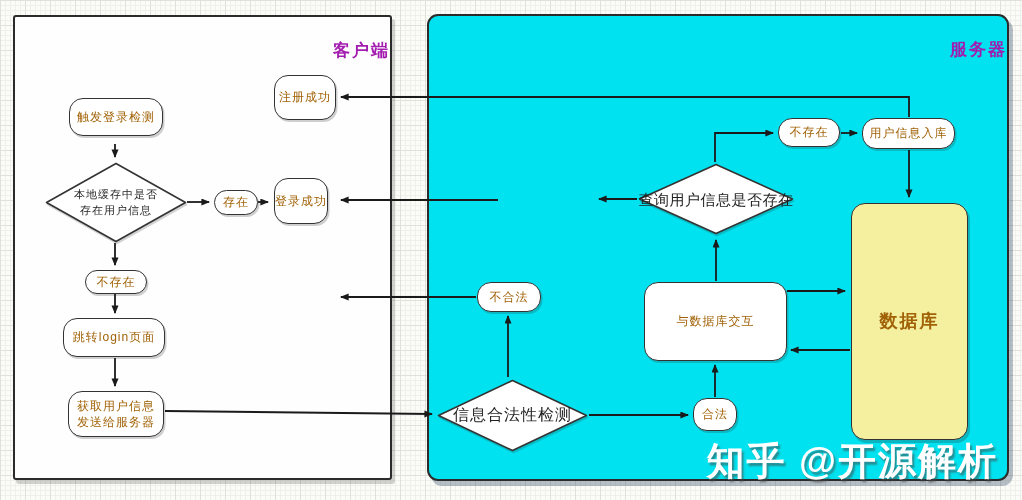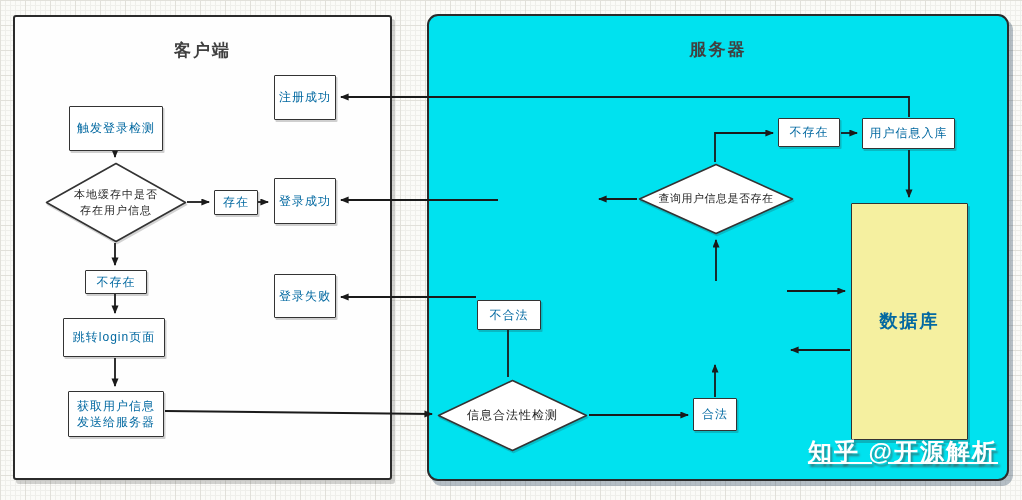--- a/index.html
+++ b/index.html
@@ -24,50 +24,49 @@
     box-shadow:3px 4px 0 rgba(60,60,60,.22);
   }
   .panel.server{
     left:427px;top:14px;width:578px;height:463px;
     background:#00E2EF;
     box-shadow:4px 5px 0 rgba(20,50,80,.30);
     border-radius:11px;
   }
   .panel-title{
     position:absolute;left:0;right:0;top:22px;
-    text-align:center;font-size:17px;font-weight:bold;color:#404040;
+    text-align:right;font-size:17px;font-weight:bold;color:#a21caf;
     letter-spacing:2px;
   }
   .arrows{position:absolute;left:0;top:0;width:1022px;height:500px;pointer-events:none;}
   .node{
     position:absolute;display:flex;flex-direction:column;
     align-items:center;justify-content:center;
-    background:#fff;border:1.6px solid #333;border-radius:1px;
-    font-size:12px;color:#0369a1;text-align:center;line-height:1.35;
+    background:#fff;border:1.6px solid #333;border-radius:14px;
+    font-size:12px;color:#a16207;text-align:center;line-height:1.35;
     box-shadow:1.5px 2px 0 rgba(40,40,40,.22);
     box-sizing:border-box;letter-spacing:1px;
   }
   .node.db{
     background:#F5F0A0;font-size:18px;font-weight:bold;letter-spacing:2px;
     box-shadow:2px 3px 0 rgba(40,40,40,.25);
   }
   .diamond{position:absolute;}
   .diamond svg{position:absolute;left:0;top:0;display:block;
     filter:drop-shadow(1.5px 2px 0 rgba(40,40,40,.20));}
   .diamond .dtext{
     position:absolute;left:0;top:0;right:0;bottom:0;
     display:flex;flex-direction:column;align-items:center;justify-content:center;
     font-size:12px;color:#1f1f1f;text-align:center;line-height:1.4;letter-spacing:1px;
   }
   .watermark{
     position:absolute;right:24px;top:436px;
-    font-size:24px;font-weight:bold;color:#ffffff;letter-spacing:2px;
+    font-size:38px;font-weight:bold;color:#ffffff;letter-spacing:2px;
     text-shadow:2px 3px 2px rgba(70,70,70,.55);
     white-space:nowrap;
-    text-decoration:underline;
   }
 </style>
 </head>
 <body>
 
 <div class="stage">
 
   <div class="panel client">
     <div class="panel-title">客户端</div>
   </div>
@@ -98,95 +97,95 @@
       <path d="M850,350 L791,350"></path>
       <path d="M637,199 L599,199"></path>
       <path d="M498,200 L341,200"></path>
       <path d="M715,162 L715,133 L773,133"></path>
       <path d="M841,133 L857,133"></path>
       <path d="M909,117 L909,97 L341,97"></path>
       <path d="M909,150 L909,197"></path>
     </g>
   </svg>
 
-  <div class="node" style="left:69px;top:106px;width:94px;height:45px">
+  <div class="node" style="left:69px;top:98px;width:94px;height:38px">
     <span>触发登录检测</span>
   </div>
 
   <div class="diamond" style="left:45px;top:162px;width:142px;height:81px">
     <svg width="142" height="81" viewBox="0 0 142 81">
       <polygon points="71,1.5 140.5,40.5 71,79.5 1.5,40.5" fill="#ffffff" stroke="#333333" stroke-width="1.6" stroke-linejoin="round"></polygon>
     </svg>
     <div class="dtext" style="font-size:11px">
       <span>本地缓存中是否</span>
       <span>存在用户信息</span>
     </div>
   </div>
 
   <div class="node" style="left:214px;top:190px;width:44px;height:25px">
     <span>存在</span>
   </div>
 
-  <div class="node" style="left:274px;top:178px;width:62px;height:46px">
+  <div class="node" style="left:274px;top:178px;width:54px;height:46px">
     <span>登录成功</span>
   </div>
 
   <div class="node" style="left:274px;top:75px;width:62px;height:45px">
     <span>注册成功</span>
   </div>
 
   <div class="node" style="left:85px;top:270px;width:62px;height:24px">
     <span>不存在</span>
   </div>
 
   <div class="node" style="left:68px;top:391px;width:96px;height:46px">
     <span>获取用户信息</span>
     <span>发送给服务器</span>
   </div>
 
   <div class="node" style="left:63px;top:318px;width:102px;height:39px">
     <span>跳转login页面</span>
   </div>
 
-  <div class="node" style="left:274px;top:274px;width:62px;height:44px">
-    <span>登录失败</span>
-  </div>
 
 
   <div class="diamond" style="left:638px;top:163px;width:156px;height:72px">
     <svg width="156" height="72" viewBox="0 0 156 72">
       <polygon points="78,1.5 154.5,36 78,70.5 1.5,36" fill="#ffffff" stroke="#333333" stroke-width="1.6" stroke-linejoin="round"></polygon>
     </svg>
-    <div class="dtext" style="font-size:11px;letter-spacing:0.5px">
+    <div class="dtext" style="font-size:15px;letter-spacing:0.5px">
       <span>查询用户信息是否存在</span>
     </div>
   </div>
 
   <div class="node" style="left:778px;top:118px;width:62px;height:29px">
     <span>不存在</span>
   </div>
 
   <div class="node" style="left:862px;top:118px;width:93px;height:31px">
     <span>用户信息入库</span>
   </div>
 
   <div class="node db" style="left:851px;top:203px;width:117px;height:237px">
     <span>数据库</span>
   </div>
 
+  <div class="node" style="left:644px;top:282px;width:143px;height:79px">
+    <span>与数据库交互</span>
+  </div>
 
-  <div class="node" style="left:477px;top:300px;width:64px;height:30px">
+  <div class="node" style="left:477px;top:282px;width:64px;height:30px">
     <span>不合法</span>
   </div>
 
   <div class="diamond" style="left:437px;top:379px;width:151px;height:73px">
     <svg width="151" height="73" viewBox="0 0 151 73">
       <polygon points="75.5,1.5 149.5,36.5 75.5,71.5 1.5,36.5" fill="#ffffff" stroke="#333333" stroke-width="1.6" stroke-linejoin="round"></polygon>
     </svg>
-    <div class="dtext" style="font-size:12px">
+    <div class="dtext" style="font-size:16px">
       <span>信息合法性检测</span>
     </div>
   </div>
 
   <div class="node" style="left:693px;top:398px;width:44px;height:33px">
     <span>合法</span>
   </div>
 
   <div class="watermark">知乎 @开源解析</div>
 

